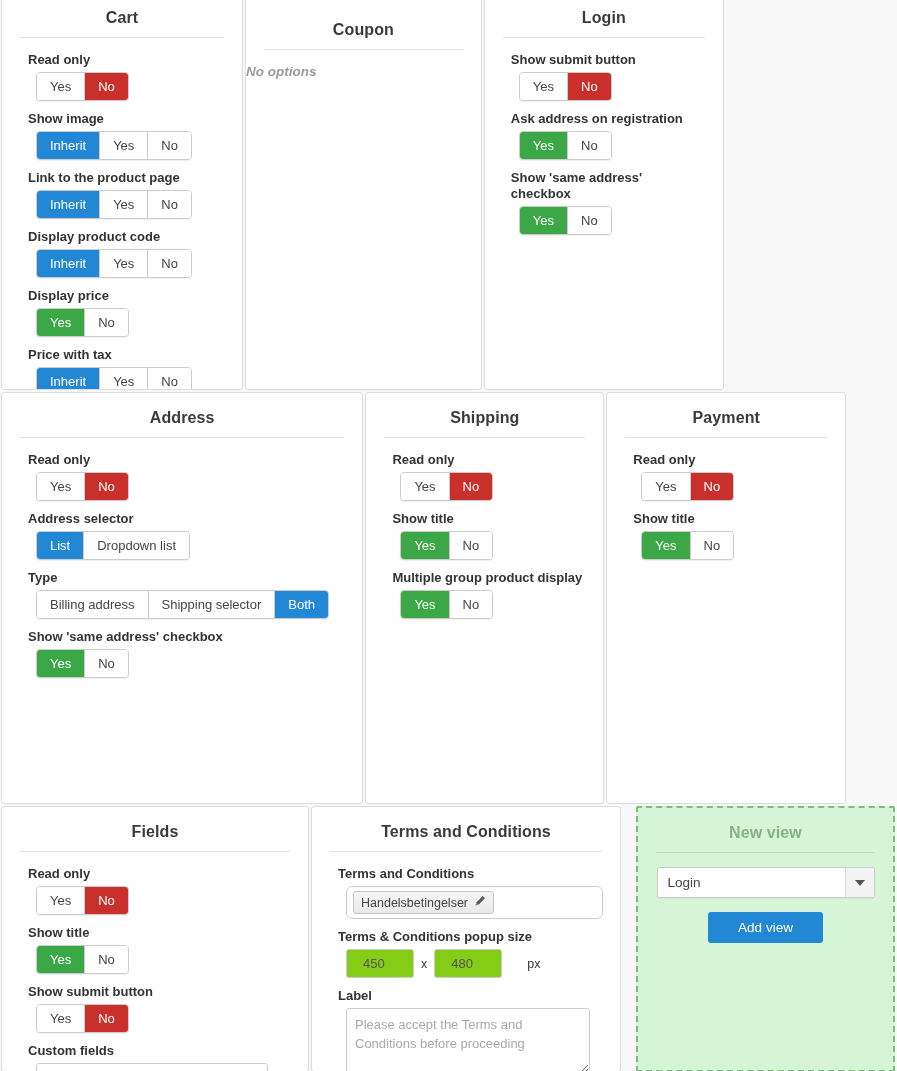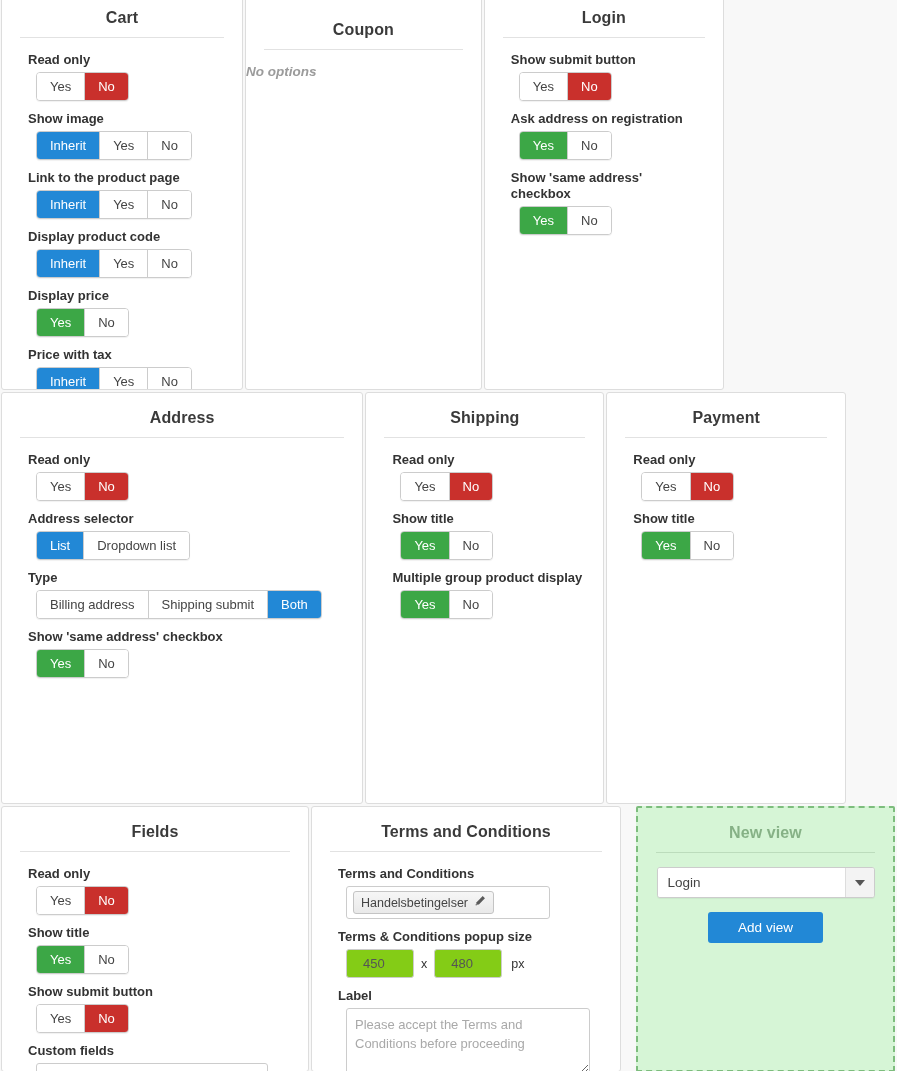--- a/index.html
+++ b/index.html
@@ -135,21 +135,21 @@
     font-size: 12.5px;
     color: #444;
     max-width: 100%;
   }
   .tag .tag-text { overflow: hidden; text-overflow: ellipsis; white-space: nowrap; }
   .pencil-icon { width: 12px; height: 12px; display:inline-block; }
 
   .size-row { display: flex; align-items: center; gap: 7px; margin-left: 8px; }
   .size-row .text-input { width: 68px; }
   .size-x  { font-size: 12.5px; color: #333; }
-  .size-px { font-size: 12.5px; color: #333; margin-left: 2px; }
+  .size-px { font-size: 12.5px; color: #333; margin-left: 18px; }
 
   textarea.label-area {
     width: 244px;
     height: 66px;
     margin-left: 8px;
     resize: vertical;
     font-family: "Liberation Sans", sans-serif;
     font-size: 13px;
     color: #555;
     border: 1px solid #ccc;
@@ -345,21 +345,21 @@
           <div class="btn-group">
             <button class="btn active-blue">List</button>
             <button class="btn">Dropdown list</button>
           </div>
         </div>
 
         <div class="field-block">
           <div class="field-label">Type</div>
           <div class="btn-group">
             <button class="btn">Billing address</button>
-            <button class="btn">Shipping submit</button>
+            <button class="btn">Shipping selector</button>
             <button class="btn active-blue">Both</button>
           </div>
         </div>
 
         <div class="field-block">
           <div class="field-label">Show 'same address' checkbox</div>
           <div class="btn-group">
             <button class="btn active-green">Yes</button>
             <button class="btn">No</button>
           </div>
@@ -468,21 +468,21 @@
       </div>
     </div>
 
     <div class="panel" style="width:310px;">
       <div class="panel-title">Terms and Conditions</div>
       <div class="panel-rule"></div>
       <div class="panel-body">
 
         <div class="field-block">
           <div class="field-label">Terms and Conditions</div>
-          <div class="tagbox" style="width:204px; min-height:30px; padding:4px 6px;">
+          <div class="tagbox" style="width:257px; min-height:30px; padding:4px 6px;border-radius:6px;">
             <span class="tag">
               <span class="tag-text">Handelsbetingelser</span>
               <span>
                 <svg class="pencil-icon" viewBox="0 0 16 16" aria-hidden="true">
                   <path d="M11.6 1.4l3 3-8.1 8.1-3.6.6.6-3.6z" fill="#5a5a5a"></path>
                   <path d="M2.2 13.8l1.7-.3-1.4-1.4z" fill="#333"></path>
                 </svg>
               </span>
             </span>
           </div>

